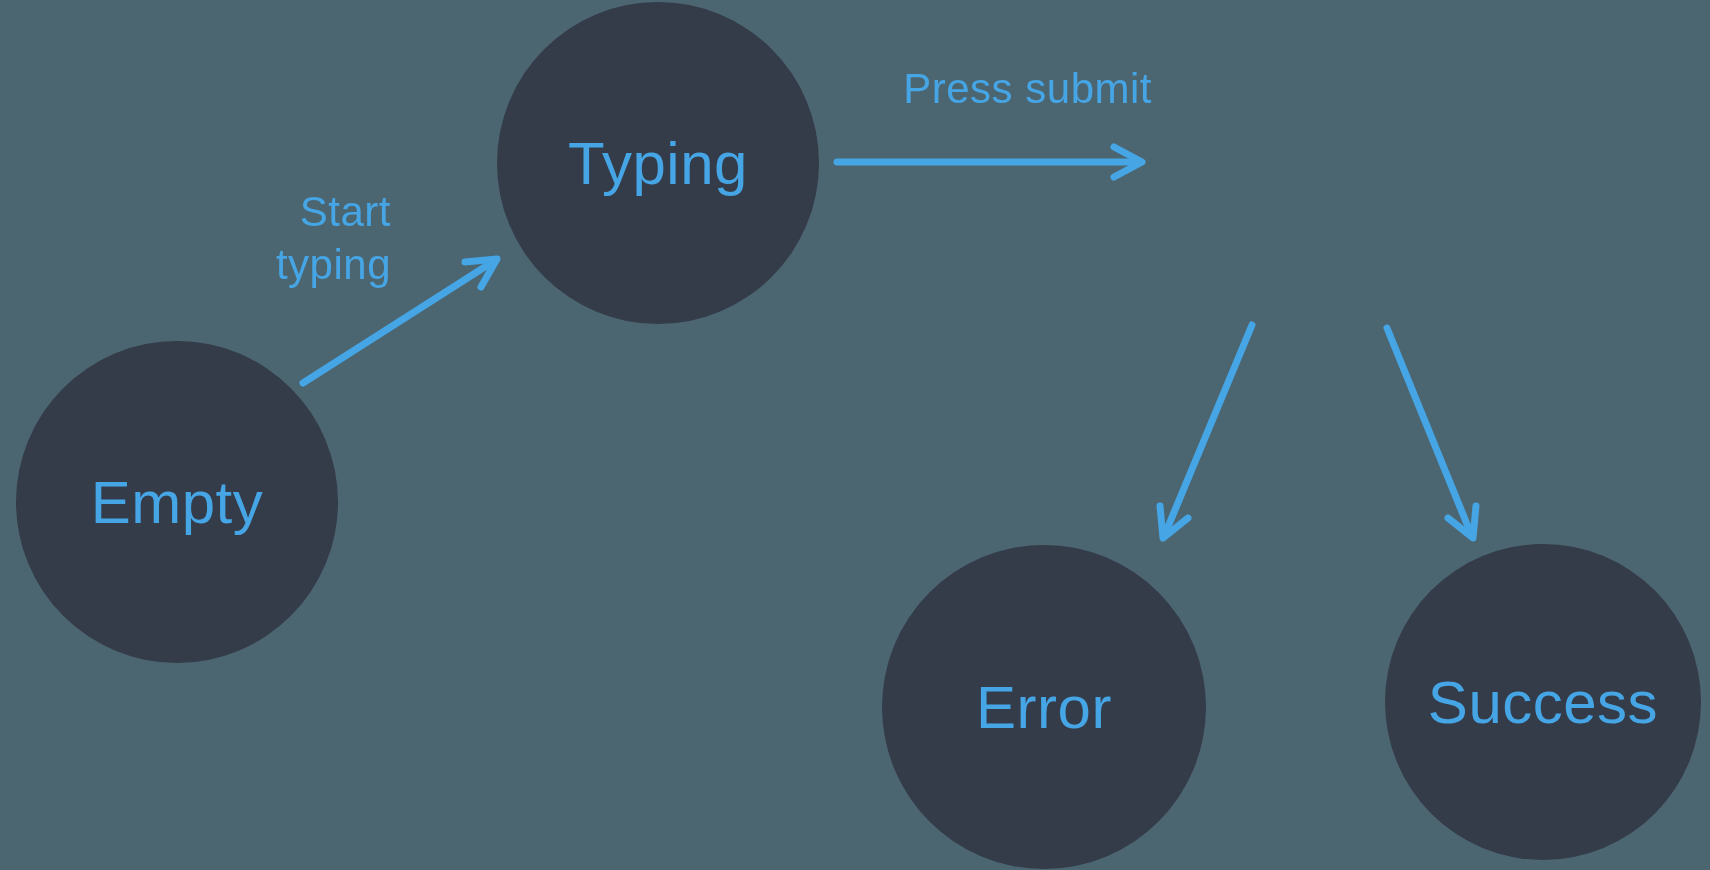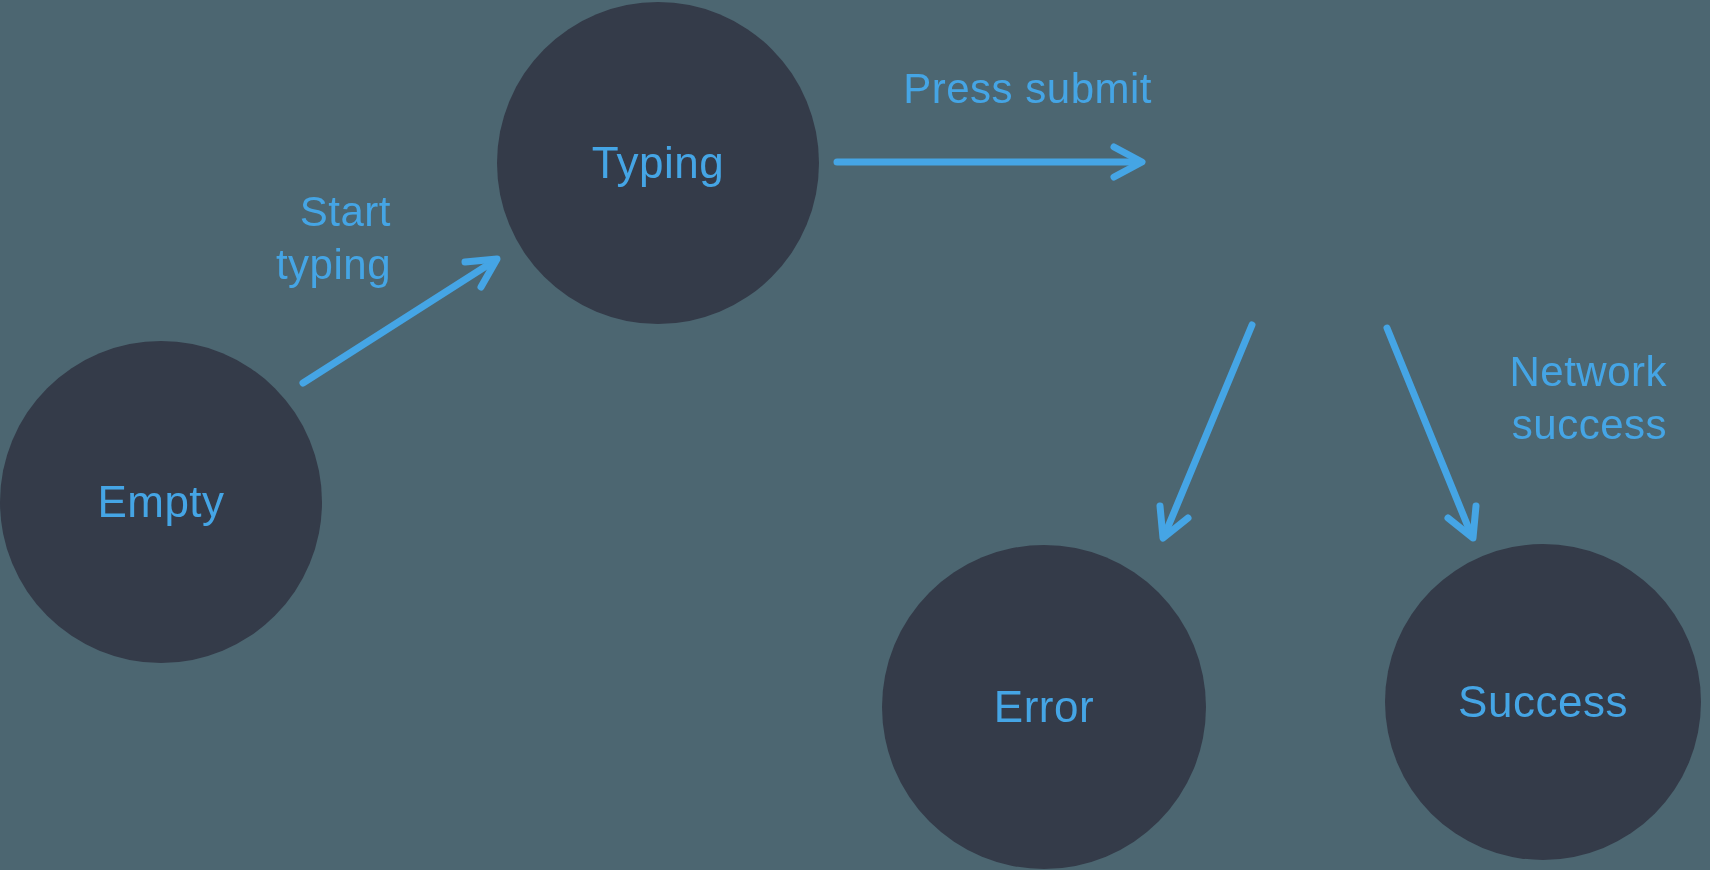--- a/index.html
+++ b/index.html
@@ -26,24 +26,24 @@
     stroke:currentColor;stroke-width:7;fill:none;
     stroke-linecap:round;stroke-linejoin:round;
   }
   .node{
     position:absolute;border-radius:50%;
     background:var(--node);
     display:flex;align-items:center;justify-content:center;
   }
   .node-label{
     color:var(--accent);
-    font-size:44px;font-weight:500;letter-spacing:0.5px;
+    font-size:60px;font-weight:500;letter-spacing:0.5px;
     white-space:nowrap;
   }
-  .node-empty{left:0px;top:341px;width:322px;height:322px;}
+  .node-empty{left:16px;top:341px;width:322px;height:322px;}
   .node-typing{left:497px;top:2px;width:322px;height:322px;}
   .node-submitting{left:1166px;top:2px;width:324px;height:324px;}
   .node-error{left:882px;top:545px;width:324px;height:324px;}
   .node-success{left:1385px;top:544px;width:316px;height:316px;}
   .edge-label{
     position:absolute;
     transform:translate(-50%,-50%);
     color:var(--accent);
     font-size:42px;font-weight:500;letter-spacing:0.5px;
     line-height:53px;text-align:right;
@@ -89,15 +89,14 @@
   <div class="node node-error">
     <span class="node-label">Error</span>
   </div>
 
   <div class="node node-success">
     <span class="node-label">Success</span>
   </div>
 
   <div class="edge-label lbl-start-typing">Start typing</div>
   <div class="edge-label lbl-press-submit">Press submit</div>
-  <div class="edge-label lbl-network-success">Network success</div>
 
 </div>
 
 </body></html>

